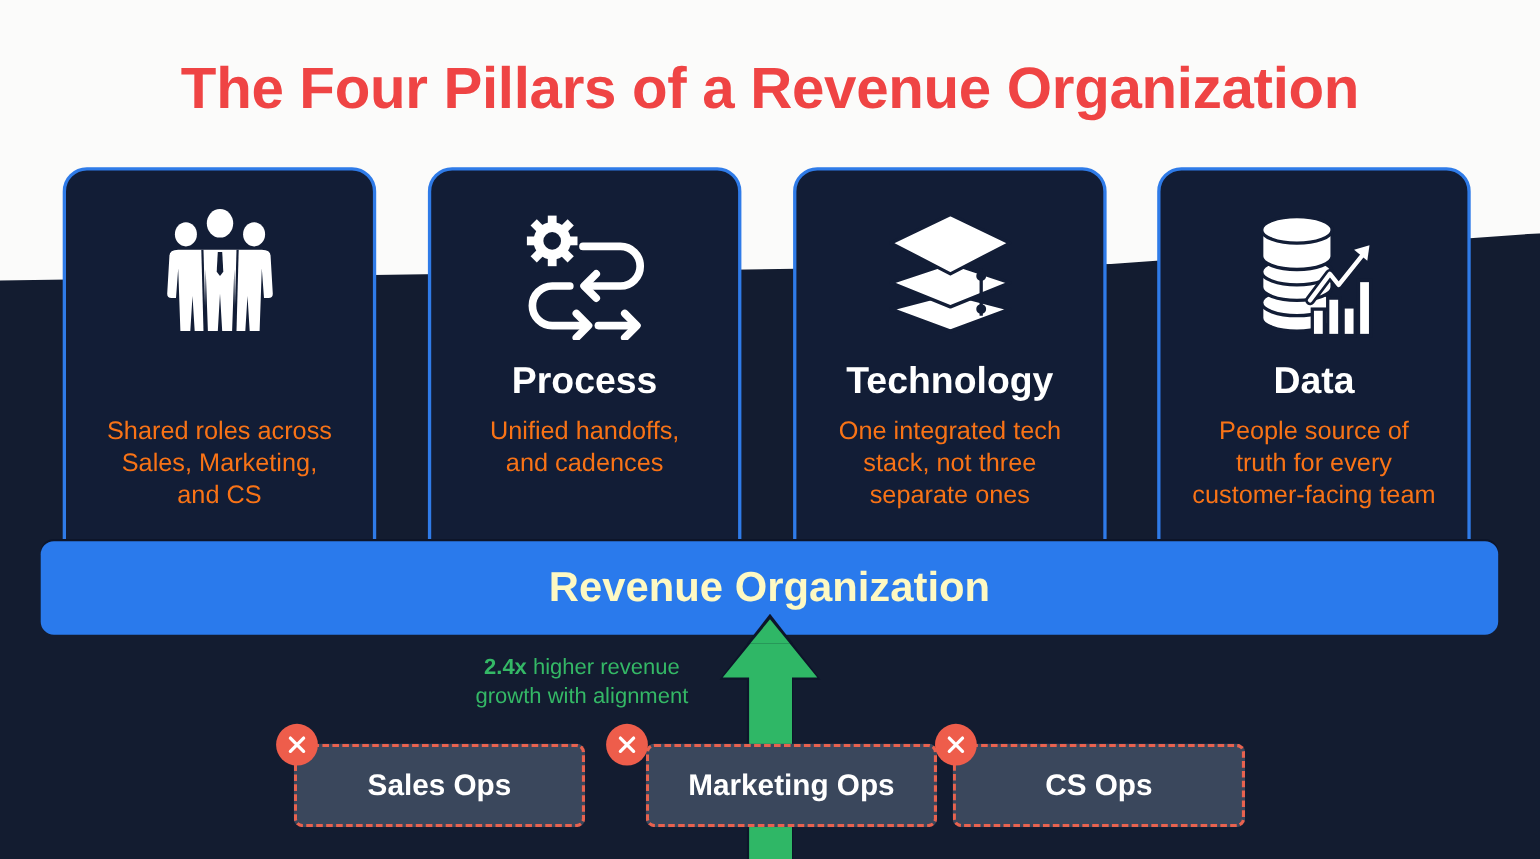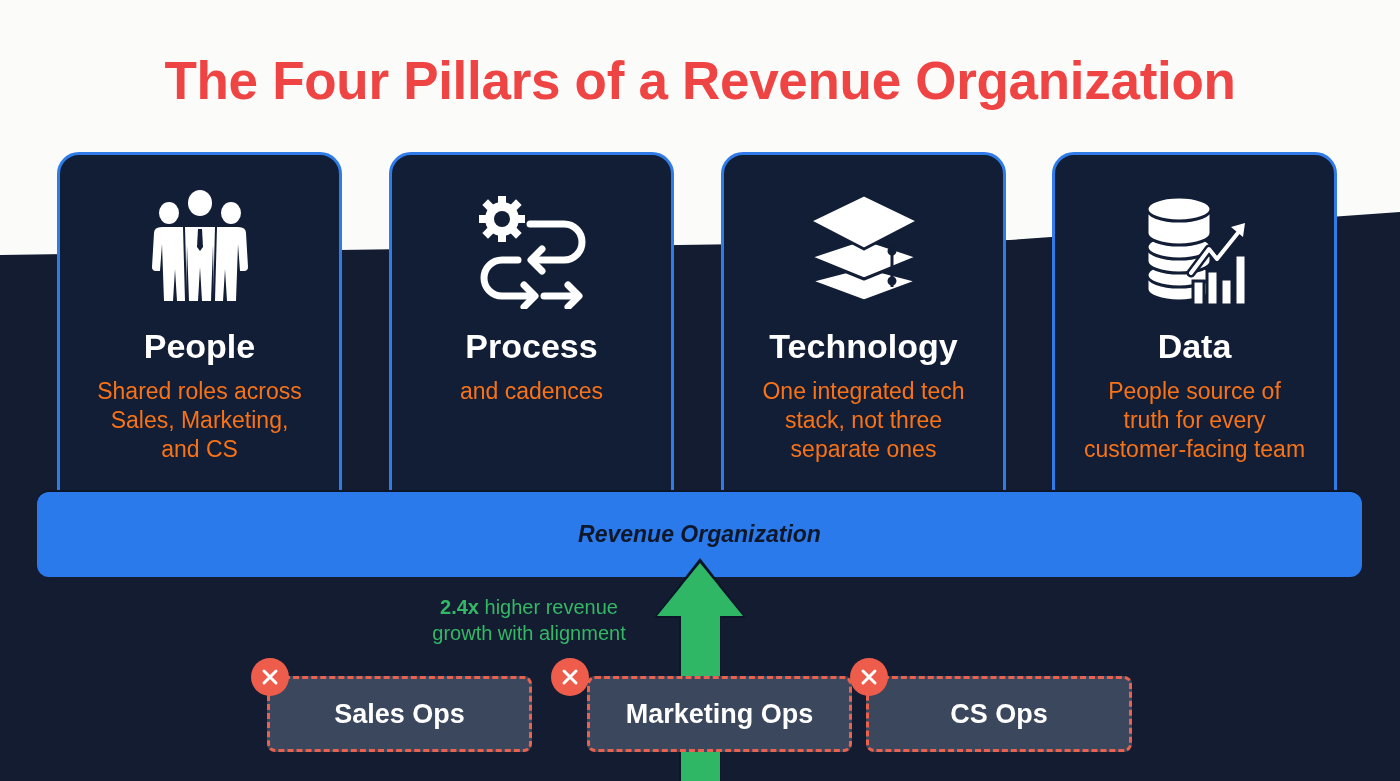--- a/index.html
+++ b/index.html
@@ -31,23 +31,22 @@
       color: #ffffff; font-weight: 700; font-size: 34px;
     }
     .card .desc {
       position: absolute; left: 10px; right: 10px; top: 222px; text-align: center;
       color: #f97316; font-size: 23px; line-height: 29px;
     }
     .rev-bar {
       position: absolute; left: 37px; top: 492px; width: 1325px; height: 85px;
       background: #2a7aec; border-radius: 12px;
       display: flex; align-items: center; justify-content: center;
-      color: #0f172a; font-weight: 700; font-size: 23px;
+      color: #fef9c3; font-weight: 700; font-size: 38px;
       box-shadow: 0 -2px 0 #0d1529;
-      font-style: italic;
     }
     .arrow {
       position: absolute; left: 650px; top: 555px; width: 100px; height: 226px;
     }
     .stat {
       position: absolute; left: 398px; top: 594px; width: 262px; text-align: center;
       color: #34b866; font-size: 20px; line-height: 26px;
     }
     .stat b { font-weight: 700; }
     .ops-box {
@@ -75,21 +74,20 @@
     <g fill="#ffffff">
       <ellipse cx="60" cy="14" rx="12" ry="13"></ellipse>
       <ellipse cx="29" cy="24" rx="10" ry="11"></ellipse>
       <ellipse cx="91" cy="24" rx="10" ry="11"></ellipse>
       <path d="M14 44 Q14 38 22 38 L98 38 Q106 38 106 44 L108 78 Q108 82 104 82 L100 82 L98 55 L96 112 L87 112 L85 80 L83 112 L74 112 L73 56 L71 112 L62 112 L60 78 L58 112 L49 112 L47 56 L46 112 L37 112 L35 80 L33 112 L24 112 L22 55 L20 82 L16 82 Q12 82 12 78 Z"></path>
     </g>
     <path d="M58 40 L62 40 L63 58 L60 62 L57 58 Z" fill="#121d36"></path>
     <line x1="44" y1="38" x2="46" y2="112" stroke="#121d36" stroke-width="2"></line>
     <line x1="76" y1="38" x2="74" y2="112" stroke="#121d36" stroke-width="2"></line>
   </svg>
-  <div class="name">People</div>
   <div class="desc">
     <div>Shared roles across</div>
     <div>Sales, Marketing,</div>
     <div>and CS</div>
   </div>
 </div>
 
 <div class="card" style="left:389px;">
   <svg class="icon" viewBox="0 0 120 120">
     <g fill="#ffffff">
@@ -110,20 +108,21 @@
       <path d="M58 35 L92 35 A18 18 0 0 1 92 71 L60 71"></path>
       <path d="M70 60 L59 71 L70 82"></path>
       <path d="M46 71 L30 71 A18 18 0 0 0 30 107 L60 107"></path>
       <path d="M52 96 L63 107 L52 118"></path>
       <path d="M72 107 L106 107"></path>
       <path d="M96 96 L107 107 L96 118"></path>
     </g>
   </svg>
   <div class="name">Process</div>
   <div class="desc">
+    <div>Unified handoffs,</div>
     <div>and cadences</div>
   </div>
 </div>
 
 <div class="card" style="left:721px;">
   <svg class="icon" viewBox="0 0 120 120">
     <g fill="#ffffff" stroke="#121d36" stroke-width="3" stroke-linejoin="round">
       <path d="M60 86 L114 100 L60 120 L6 100 Z" transform="translate(0,-8)"></path>
       <path d="M60 56 L114 74 L60 96 L6 74 Z" transform="translate(0,-6)"></path>
       <path d="M60 6 L114 32 L60 60 L6 32 Z"></path>

